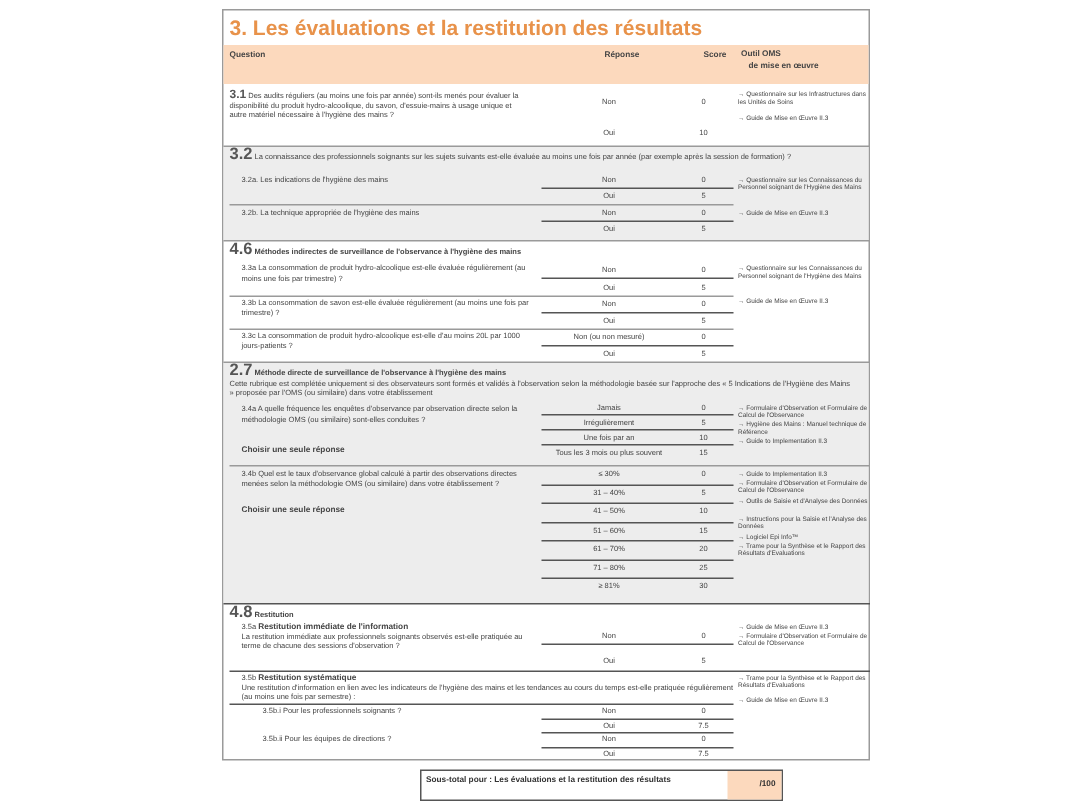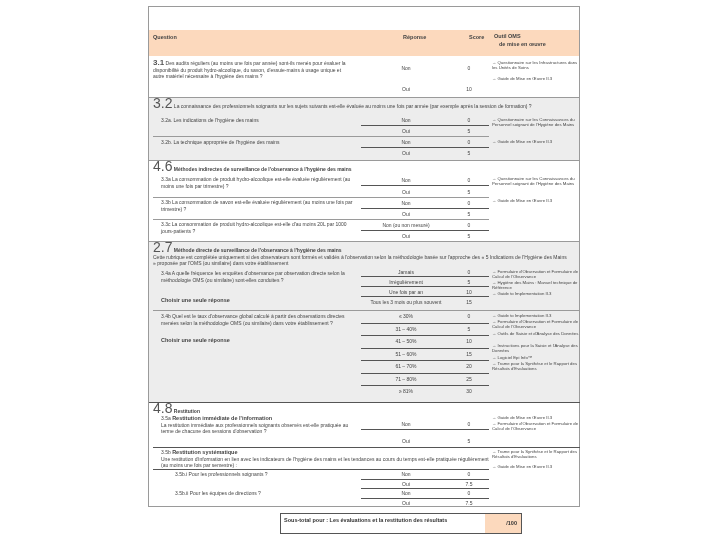--- a/index.html
+++ b/index.html
@@ -5,35 +5,36 @@
   * { box-sizing: border-box; margin: 0; padding: 0; }
   html, body { width: 720px; height: 540px; background: #ffffff; overflow: hidden; }
   body { font-family: "Liberation Sans", sans-serif; color: #333; position: relative; }
   .frame { position: absolute; left: 148px; top: 6px; width: 432px; height: 501px; border: 1px solid #9a9a9a; background: #fff; }
   .title { position: absolute; left: 0; top: 0; width: 100%; height: 23px; padding-left: 4px; font-size: 14px; font-weight: bold; color: #e8924a; line-height: 23px; }
   .hdr { position: absolute; left: 0; top: 23px; width: 100%; height: 26px; background: #fcd9bd; font-size: 5.5px; font-weight: bold; color: #444; }
   .hdr .c { position: absolute; top: 4px; }
   .row { position: absolute; left: 0; width: 100%; font-size: 5px; color: #444; }
   .grey { background: #ededed; }
   .sechead { font-size: 5px; line-height: 6.5px; padding: 2px 4px; }
-  .sechead b.n { font-size: 14px; font-weight: normal; color: #555; }
+  .sechead b.n { font-size: 11px; font-weight: bold; color: #555; }
   .q { position: absolute; font-size: 5px; line-height: 6.5px; color: #444; }
   .ans { position: absolute; text-align: center; font-size: 5px; color: #444; }
   .sc { position: absolute; text-align: center; font-size: 5px; color: #444; }
   .tool { position: absolute; font-size: 4.3px; line-height: 5px; color: #444; }
   .hl { position: absolute; height: 1px; background: #555; }
   .hlg { position: absolute; height: 1px; background: #9a9a9a; }
   .subtotal { position: absolute; left: 280px; top: 513px; width: 242px; height: 21px; border: 1px solid #555; background: #fff; }
   .subtotal .lab { position: absolute; left: 3px; top: 3px; width: 180px; font-size: 5.5px; font-weight: bold; line-height: 7px; color: #333; }
   .subtotal .val { position: absolute; right: 0; top: 0; width: 36px; height: 19px; background: #fcd9bd; font-size: 5.5px; font-weight: bold; text-align: right; padding-right: 4px; line-height: 19px; color: #333; }
 </style>
 </head>
 <body>
 
 <div class="frame">
+  <div class="title">3. Les évaluations et la restitution des résultats</div>
 
   <div class="hdr">
     <span class="c" style="left:4px;">Question</span>
     <span class="c" style="left:254px;">Réponse</span>
     <span class="c" style="left:320px;">Score</span>
     <span class="c" style="left:345px; top:3px;">Outil OMS</span>
     <span class="c" style="left:350px; top:11px;">de mise en œuvre</span>
   </div>
 
   <div class="row" style="top:50px; height:40px;">

